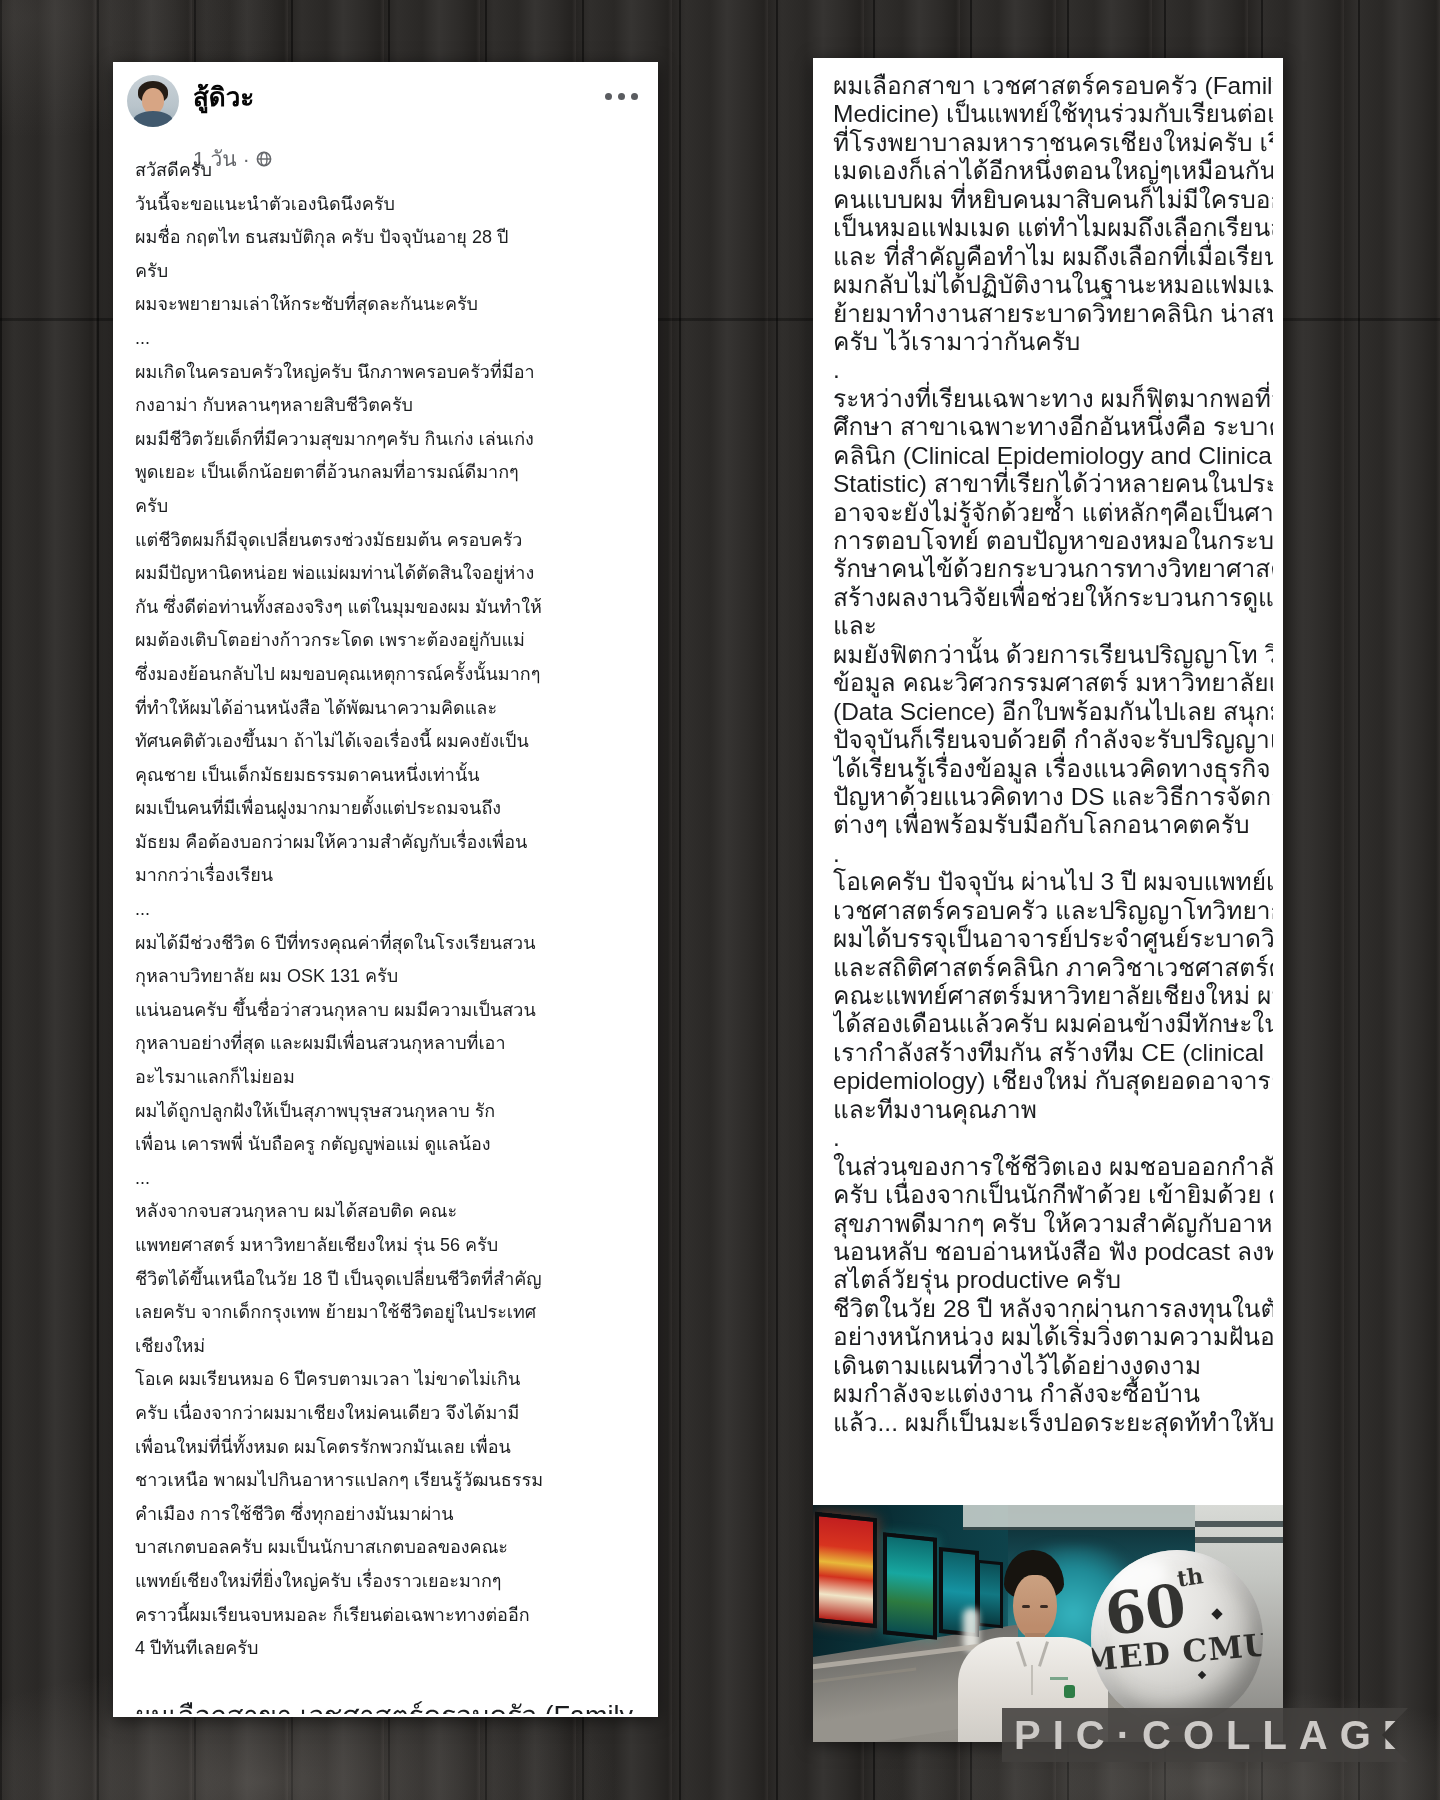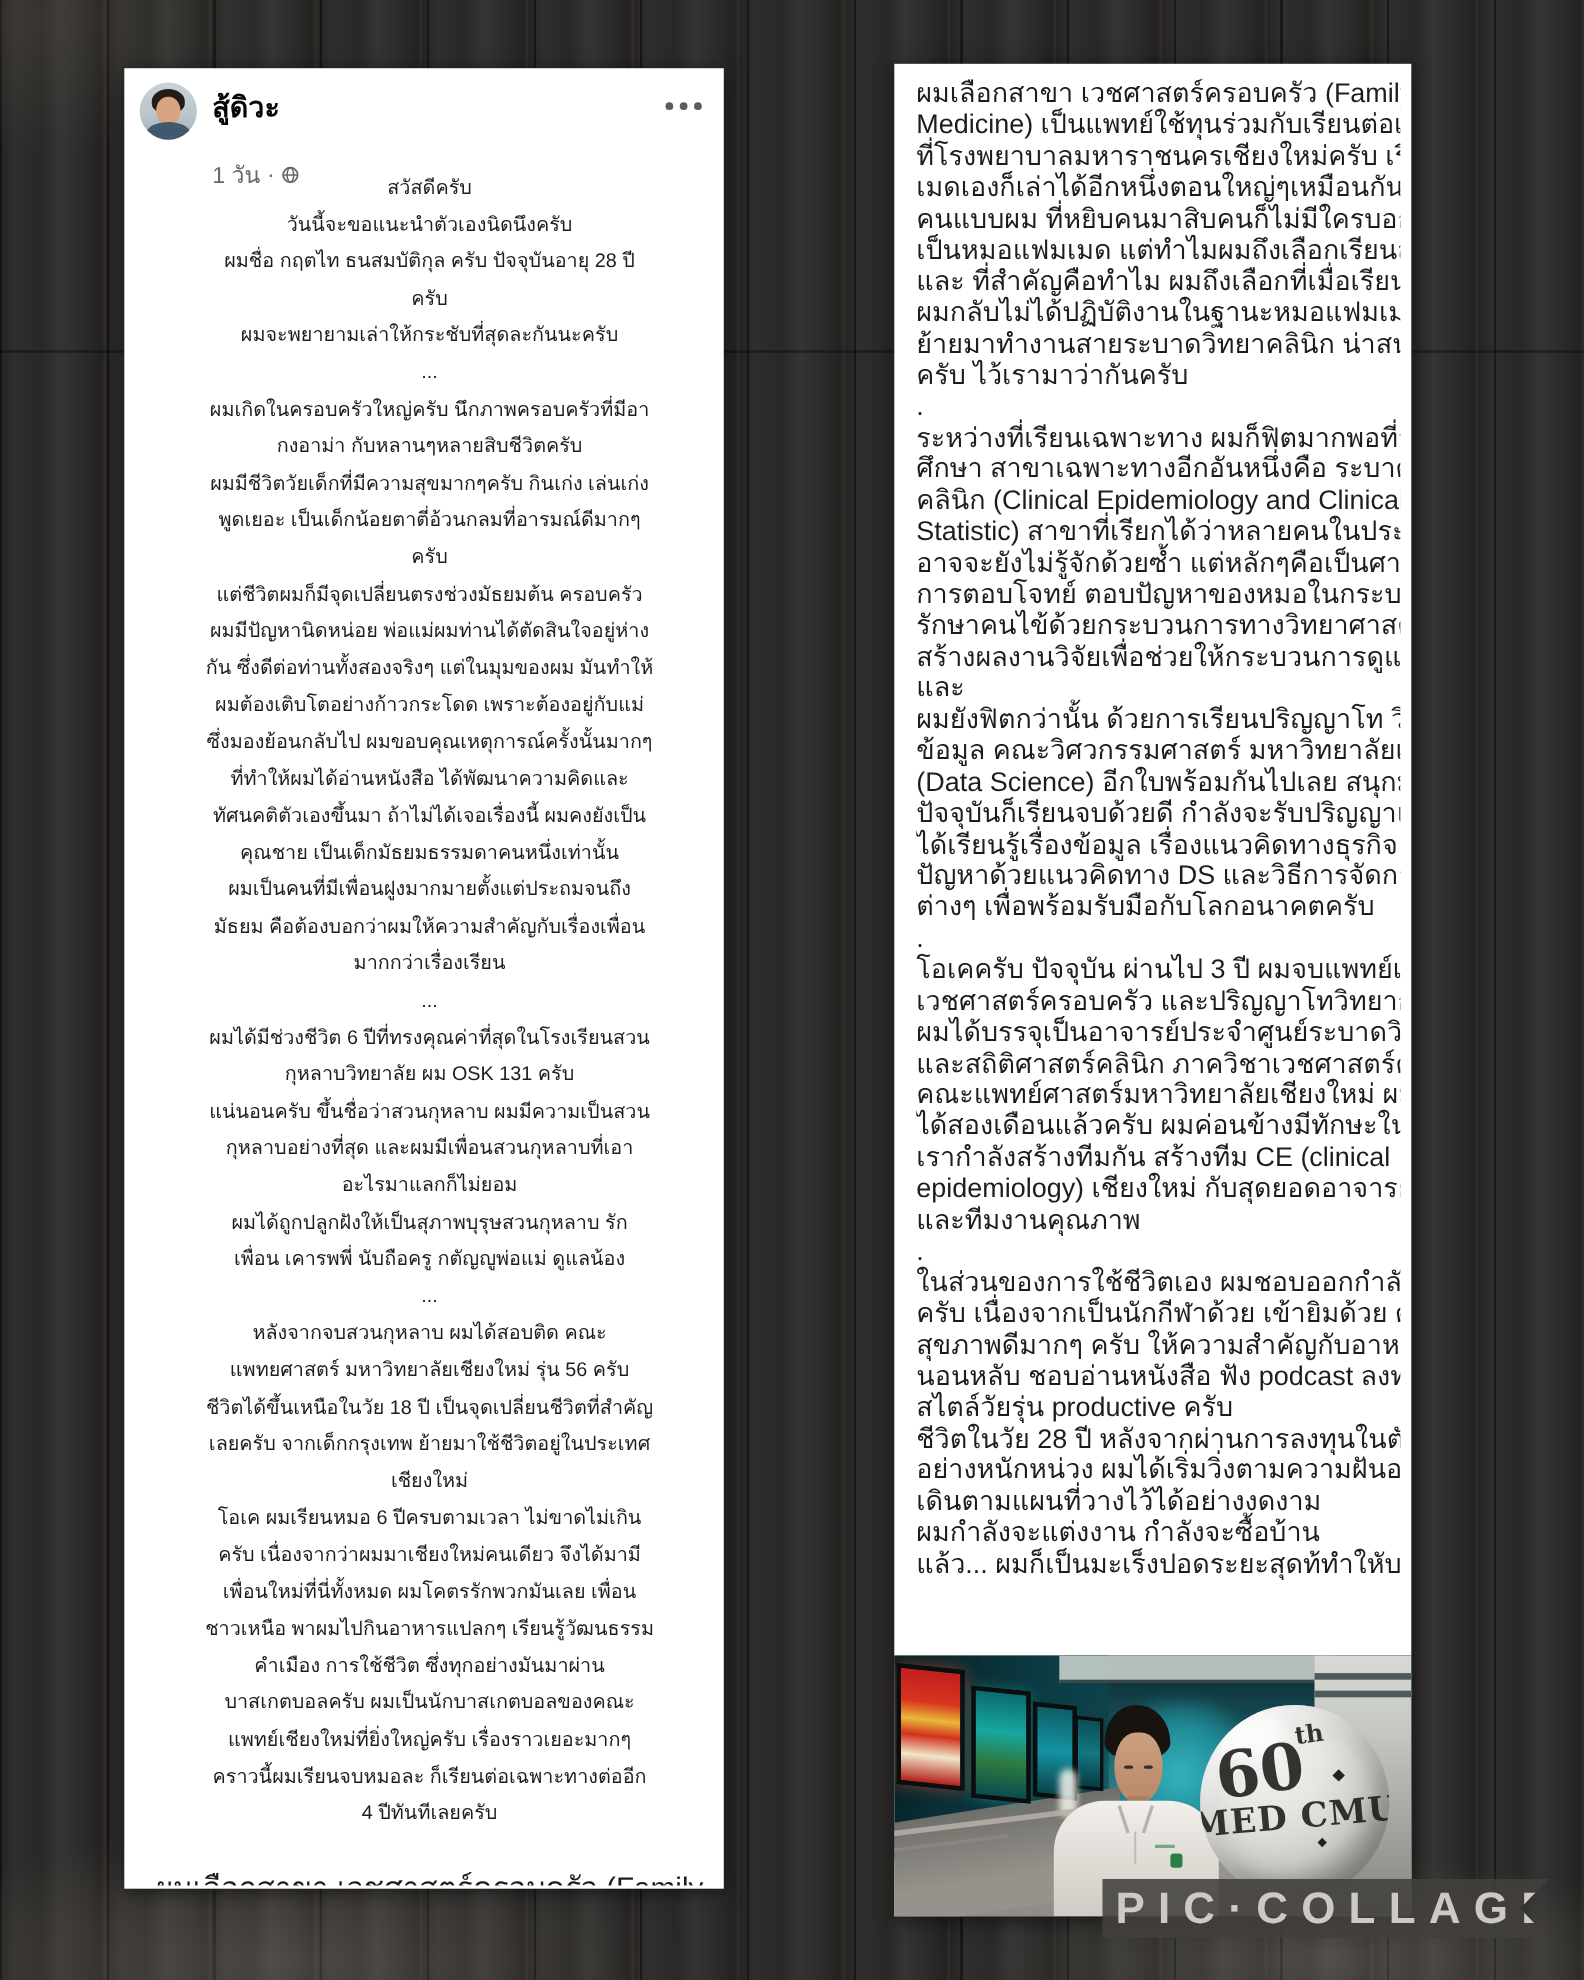--- a/index.html
+++ b/index.html
@@ -9,21 +9,21 @@
     background-color:#2d2b29;
     background-image:
       linear-gradient(180deg, transparent 0 318px, rgba(0,0,0,0.32) 318px 321px, transparent 321px),
       radial-gradient(ellipse 520px 170px at 18% 99%, rgba(150,144,138,0.28), transparent 70%),
       radial-gradient(ellipse 460px 130px at 84% 99%, rgba(150,146,140,0.30), transparent 72%),
       radial-gradient(ellipse 420px 200px at 2% 1%, rgba(120,115,110,0.16), transparent 60%),
       repeating-linear-gradient(90deg, rgba(0,0,0,0.45) 0 2px, transparent 2px 97px),
       repeating-linear-gradient(90deg, #262422 0px, #302e2c 14px, #2a2826 38px, #363432 55px, #2c2a28 78px, #242220 92px, #322f2d 96px);
   }
   .panel{position:absolute;background:#ffffff;box-shadow:0 3px 16px rgba(0,0,0,0.55);}
-  .left-panel{left:113px;top:62px;width:545px;height:1655px;text-align:center;}
+  .left-panel{left:113px;top:62px;width:545px;height:1655px;}
   .right-panel{left:813px;top:58px;width:470px;height:1684px;}
 
   
   .post-header{position:absolute;left:0;top:0;right:0;height:80px;}
   .avatar{position:absolute;left:14px;top:13px;width:52px;height:52px;border-radius:50%;
     background:linear-gradient(180deg,#c9d2d8 0%,#b9c4cb 60%,#9fb0ba 100%);overflow:hidden;}
   .avatar .hair{position:absolute;left:11px;top:6px;width:30px;height:22px;border-radius:50% 50% 40% 40%;background:#241c16;}
   .avatar .face{position:absolute;left:15px;top:13px;width:22px;height:26px;border-radius:48%;background:#d7a584;}
   .avatar .shirt{position:absolute;left:6px;top:36px;width:40px;height:20px;border-radius:50% 50% 0 0;background:#41596e;}
   .author{position:absolute;left:80px;top:14px;font-size:26px;font-weight:700;color:#050505;}

